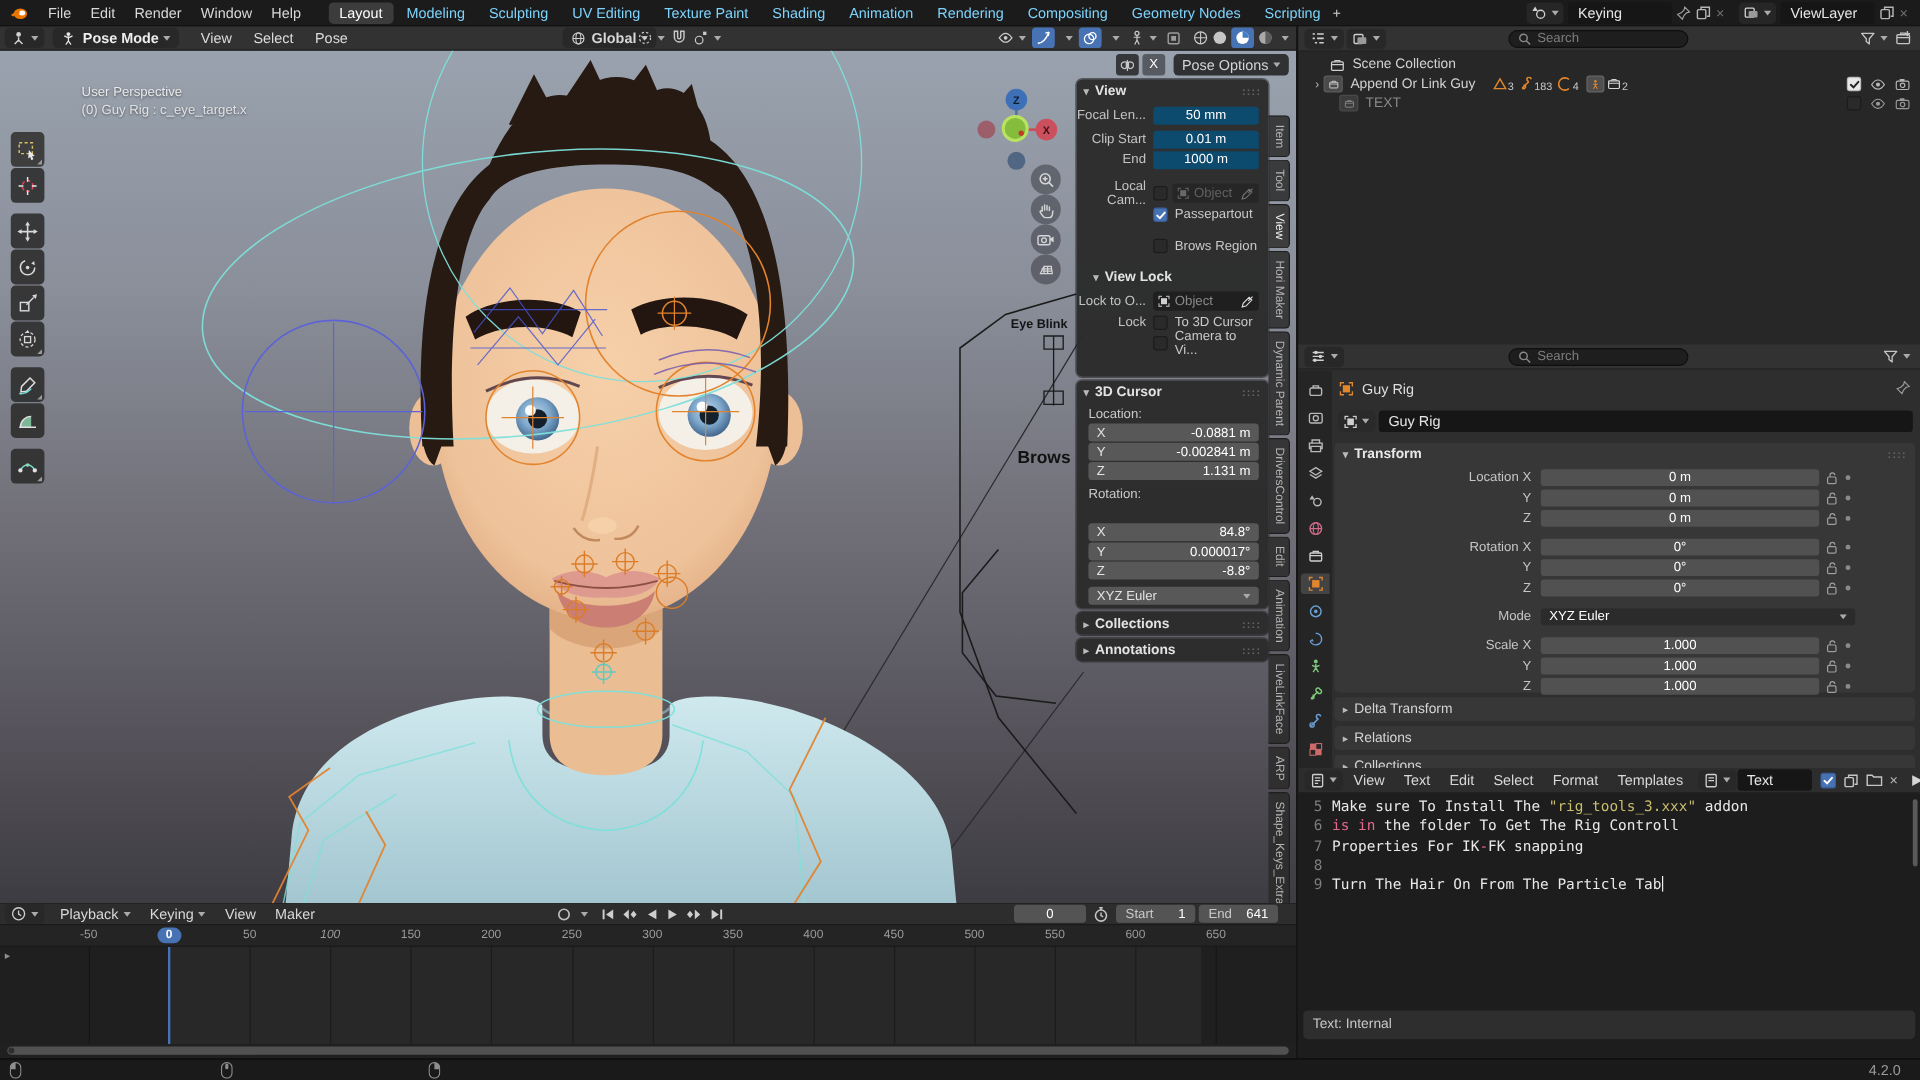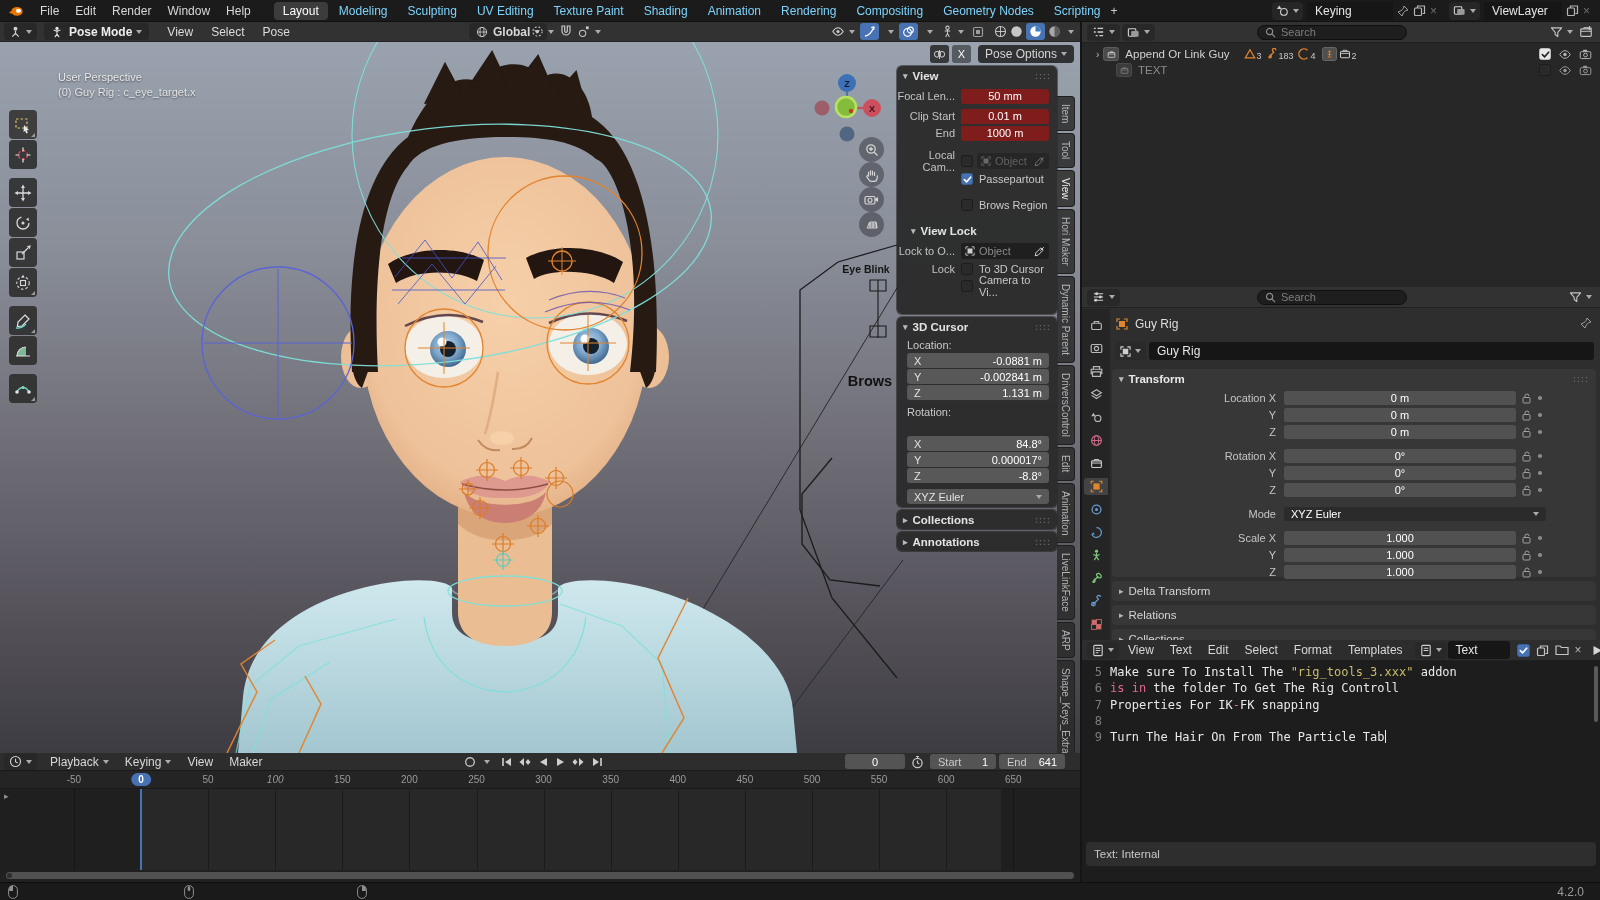--- a/index.html
+++ b/index.html
@@ -43,21 +43,21 @@
   .ts-chip { display:flex; align-items:center; background:#252525E8; border-radius:4px; height:18px; padding:0 7px; color:#d5d5d5; }
   .ts-btn { width:19px; height:18px; background:#2c2c2cE8; border-radius:3px; display:flex; align-items:center; justify-content:center; }
   .ts-btn.pressed { background:#565a61; color:#fff; }
 
   
   .npanel { background:rgba(43,43,43,.96); border-radius:5px; position:absolute; box-shadow:0 0 0 1px rgba(20,20,20,.5); }
   .np-header { height:20px; display:flex; align-items:center; padding:0 6px; color:#e3e3e3; font-weight:bold; font-size:11.5px; }
   .np-dots { margin-left:auto; color:#666; font-size:9px; letter-spacing:1px; }
   .np-row { height:16px; display:flex; align-items:center; margin:2px 8px 2px 0; }
   .np-label { width:64px; text-align:right; color:#c3c3c3; font-size:11px; padding-right:6px; flex:none; }
-  .np-field { flex:1; background:#7f1d1d; border-radius:3px; height:15px; display:flex; align-items:center; justify-content:center; color:#fff; font-size:11px; }
+  .np-field { flex:1; background:#0c4a6e; border-radius:3px; height:15px; display:flex; align-items:center; justify-content:center; color:#fff; font-size:11px; }
   .np-obj { flex:1; background:#1f1f1f; border-radius:3px; height:16px; display:flex; align-items:center; padding:0 4px; color:#8a8a8a; font-size:11px; }
   .np-obj.dim { opacity:.55; }
   .cursor-field { flex:1; background:#585858; border-radius:3px; height:15px; display:flex; align-items:center; padding:0 7px; color:#fff; font-size:11px; margin:1px 8px 1px 10px; }
   .cursor-field .ax { color:#e3e3e3; }
   .cursor-field .vv { margin-left:auto; }
   .cb { width:12px; height:12px; border-radius:2.5px; background:#2a2a2a; border:1px solid #1c1c1c; flex:none; display:flex; align-items:center; justify-content:center; }
   .cb.on { background:#4772b3; border-color:#3a5f96; }
   .cb svg { width:9px; height:9px; }
   .tri { color:#b9b9b9; font-size:9px; margin-right:5px; }
 
@@ -493,21 +493,21 @@
 
     <g fill="none" stroke="#1b1b1b" stroke-width="1.3">
       <path d="M897 203 838 220 800 248 800 468 832 556 897 636"></path>
       <path d="M878 238v58M870 238h16v11h-16zM870 284h16v11h-16z" stroke-width="1.1"></path>
       <path d="M832 416 802 452 802 502 830 538 880 544"></path>
     </g>
     <text x="866" y="231" text-anchor="middle" font-size="10.5" font-weight="bold" fill="#141414">Eye Blink</text>
     <text x="870" y="344" text-anchor="middle" font-size="14.5" font-weight="bold" fill="#111">Brows</text>
   </svg>
 
-  <div class="abs overlay-text" style="left:58px; top:28px">
+  <div class="abs overlay-text" style="left:68px; top:28px">
     <div>User Perspective</div>
     <div style="opacity:.9">(0) Guy Rig : c_eye_target.x</div>
   </div>
 
   <div class="abs row" style="right:6px; top:3px; gap:3px">
     <span class="ts-btn">
       <svg width="13" height="11" viewBox="0 0 14 12">
           <path d="M7 1v10M6 3C3 2 1 4 1.5 6.5 2 9 5 9.5 6 8ZM8 3c3-1 5 1 4.5 3.5C12 9 9 9.5 8 8Z" fill="none" stroke="#c6c6c6" stroke-width="1.1"></path>
         </svg>
     </span>
@@ -812,20 +812,28 @@
           </span>
         <span style="color:#c5c5c5">
             <svg width="14" height="14" viewBox="0 0 16 16">
               <use href="#i-coll"></use>
               <path d="M12 1v5M9.5 3.5h5" stroke="currentColor" stroke-width="1.3"></path>
             </svg>
           </span>
       </div>
     </div>
     <div style="padding-top:3px">
+      <div class="ol-row">
+        <span style="margin-left:26px; color:#cfcfcf">
+            <svg width="13" height="13">
+              <use href="#i-coll"></use>
+            </svg>
+          </span>
+        <span style="margin-left:6px">Scene Collection</span>
+      </div>
       <div class="ol-row">
         <span style="margin-left:14px; color:#b9b9b9; font-size:10px">›</span>
         <span class="cb" style="margin-left:4px; width:16px; height:14px; background:#4a4a4a; border-color:#5c5c5c">
             <svg width="12" height="12" style="color:#e0e0e0">
               <use href="#i-coll"></use>
             </svg>
           </span>
         <span style="margin-left:6px">Append Or Link Guy</span>
         <span class="row" style="margin-left:14px; color:#e0862c">
           <svg width="12" height="12" viewBox="0 0 14 14">

